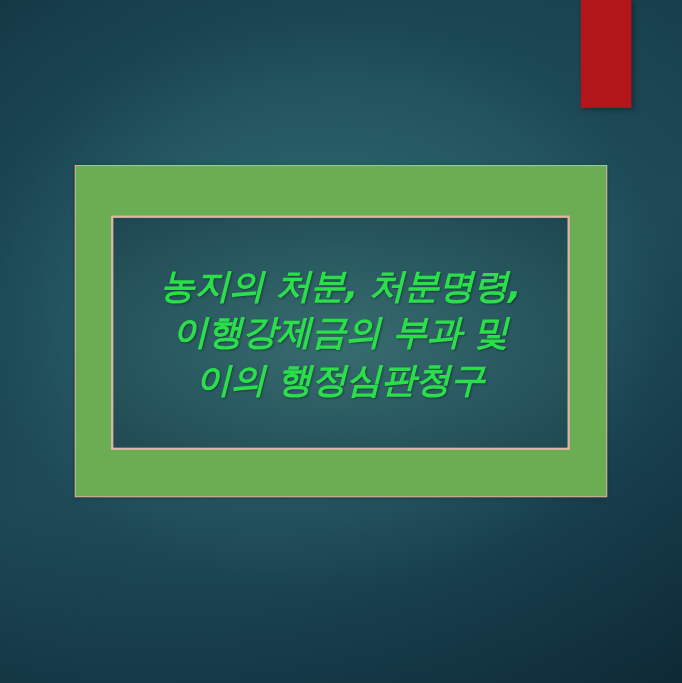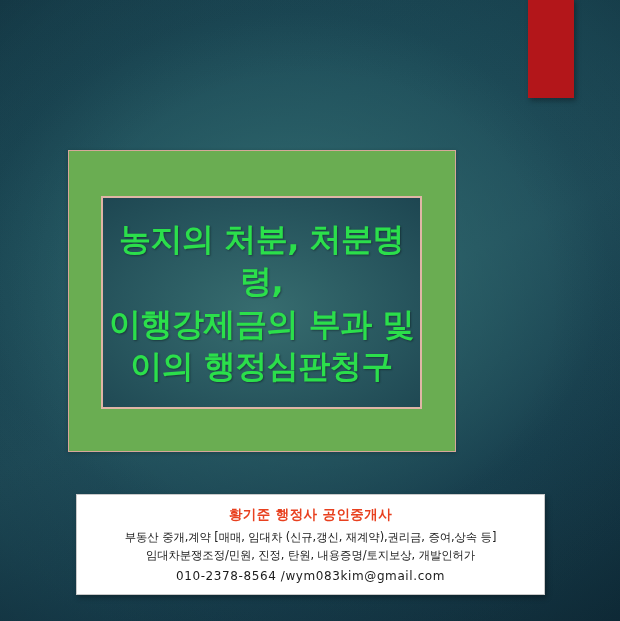--- a/index.html
+++ b/index.html
@@ -41,26 +41,27 @@
     height: 100px;
     background: #b3161a;
     box-shadow: 2px 3px 5px rgba(0,0,0,0.30);
   }
 
   
   #title-frame {
     position: absolute;
     left: 68px;
     top: 150px;
-    width: 388px;
+    width: 484px;
     height: 302px;
     background: #6aad52;
     border: 1px solid #d7a79a;
     box-sizing: border-box;
     box-shadow: 0 1px 4px rgba(0,0,0,0.22);
+    font-style: italic;
   }
   #title-inner {
     position: absolute;
     left: 32px;
     top: 45px;
     right: 33px;
     bottom: 42px;
     border: 2px solid #e0b5a6;
     box-sizing: border-box;
     background:
@@ -137,20 +138,14 @@
   <div id="red-bar"></div>
 
   <div id="title-frame">
     <div id="title-inner">
       <h1 id="title-text">농지의 처분, 처분명령,
 이행강제금의 부과 및
 이의 행정심판청구</h1>
     </div>
   </div>
 
-  <div id="contact-card">
-    <div id="contact-name">황기준 행정사 공인중개사</div>
-    <div class="contact-line">부동산 중개,계약 [매매, 임대차 (신규,갱신, 재계약),권리금, 증여,상속 등]</div>
-    <div class="contact-line">임대차분쟁조정/민원, 진정, 탄원, 내용증명/토지보상, 개발인허가</div>
-    <div id="contact-phone">010-2378-8564 /wym083kim@gmail.com</div>
-  </div>
 
 </div>
 
 </body></html>

